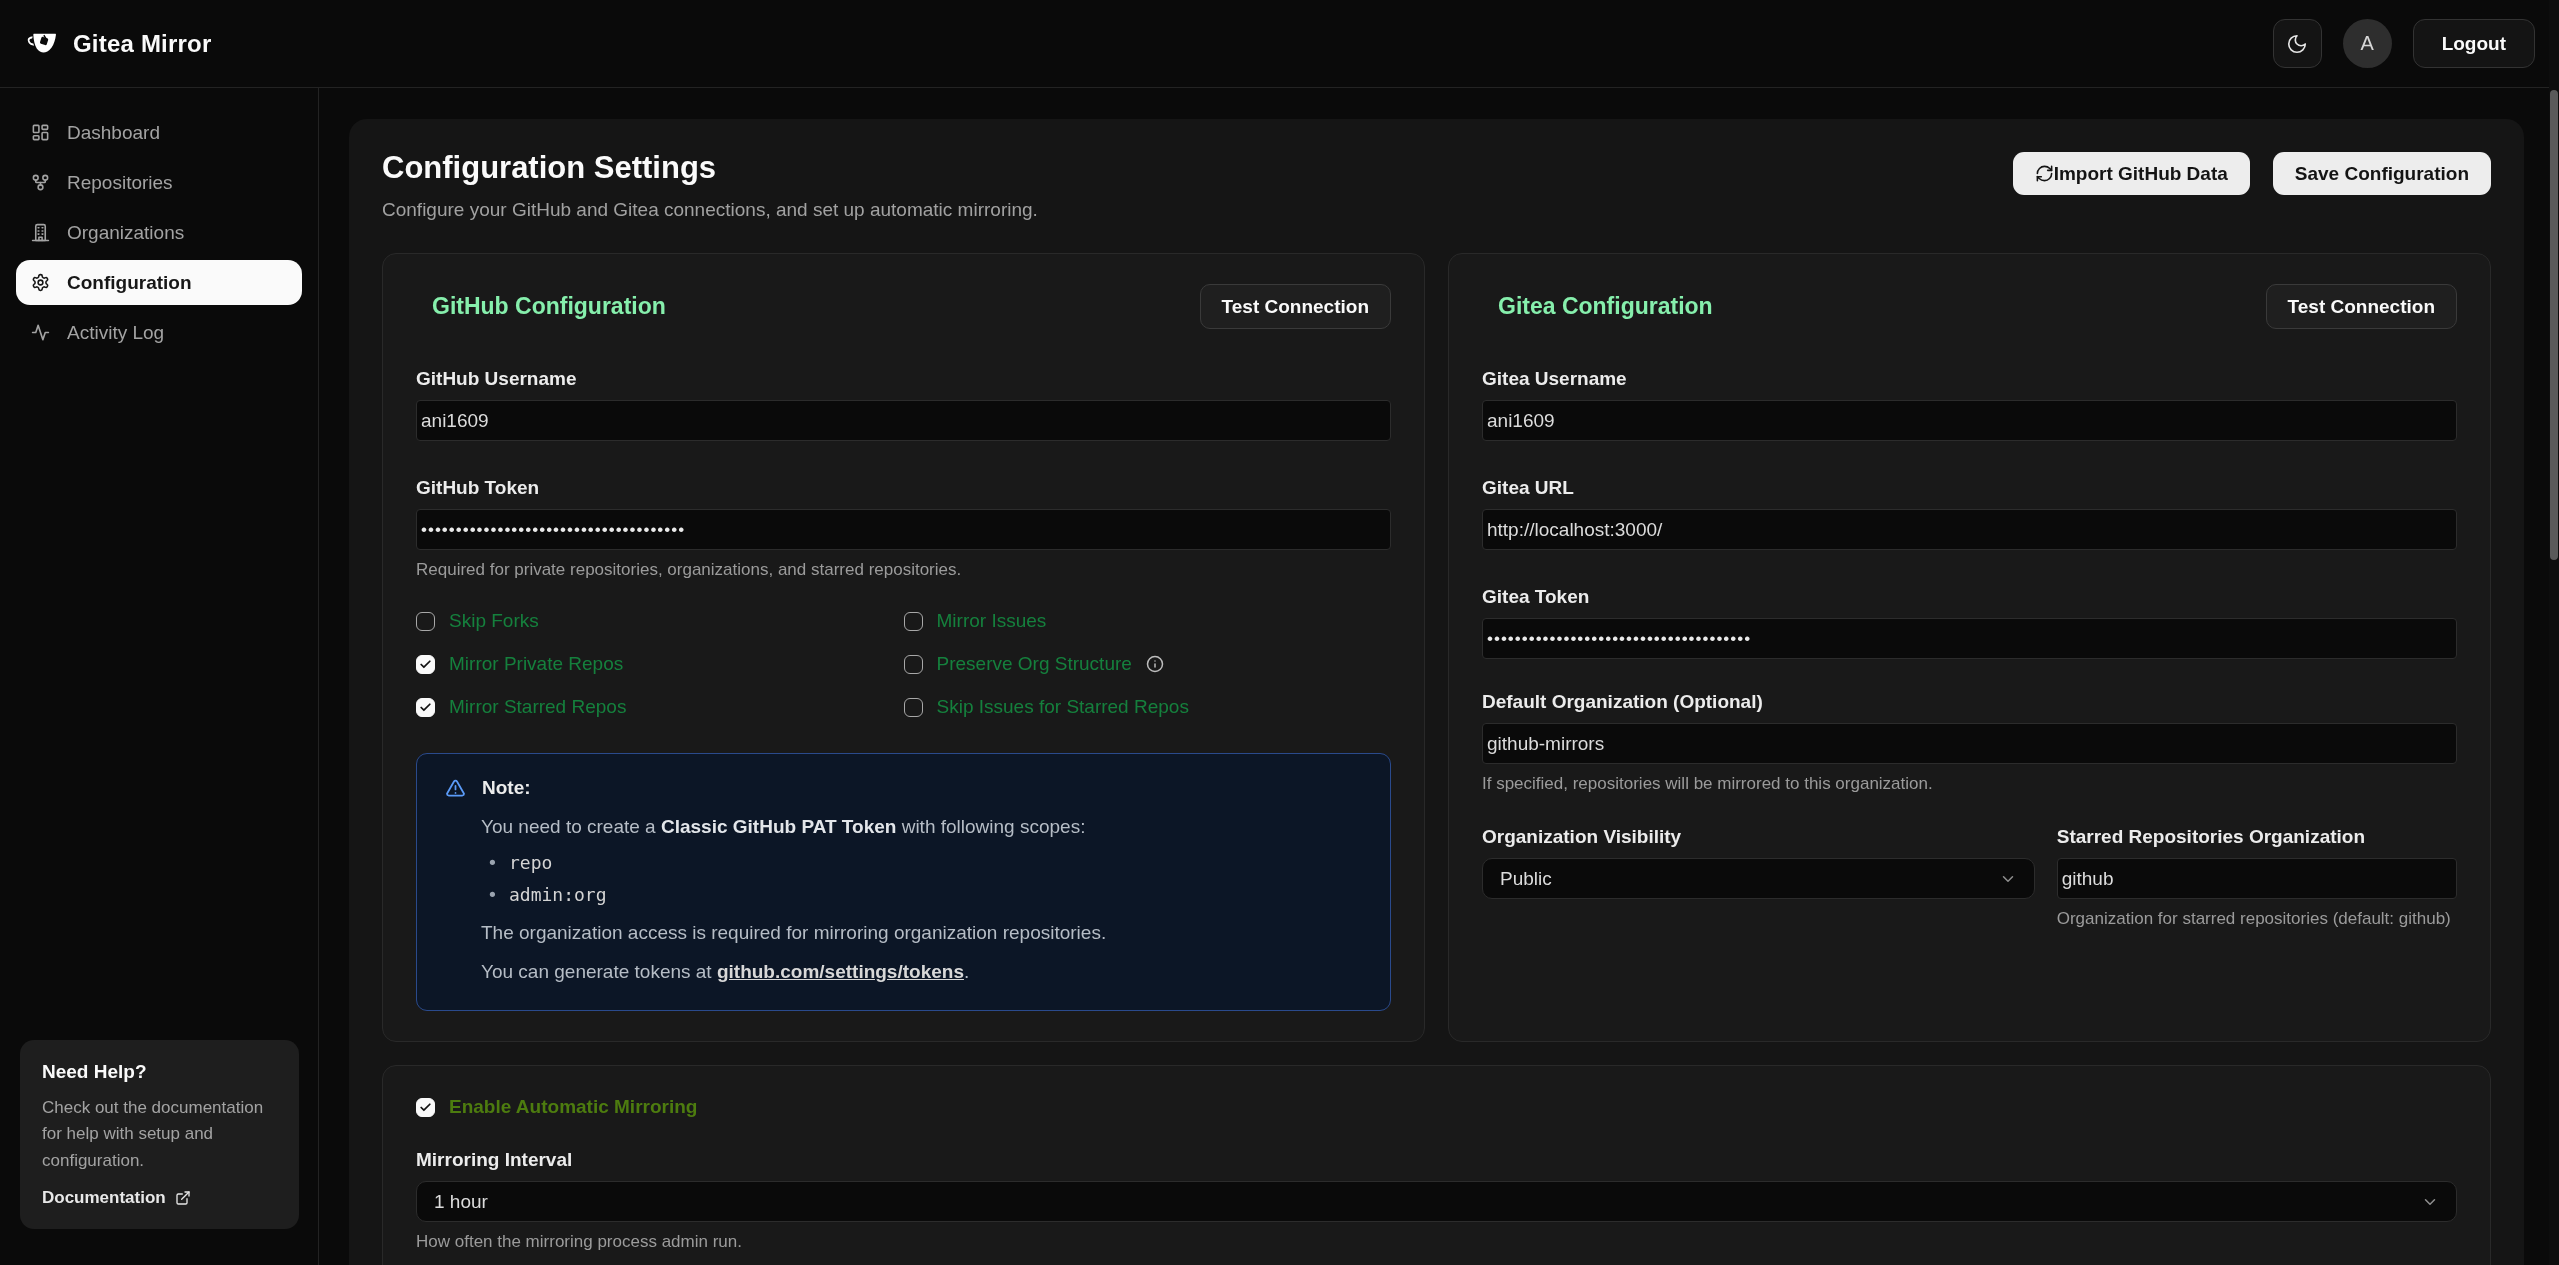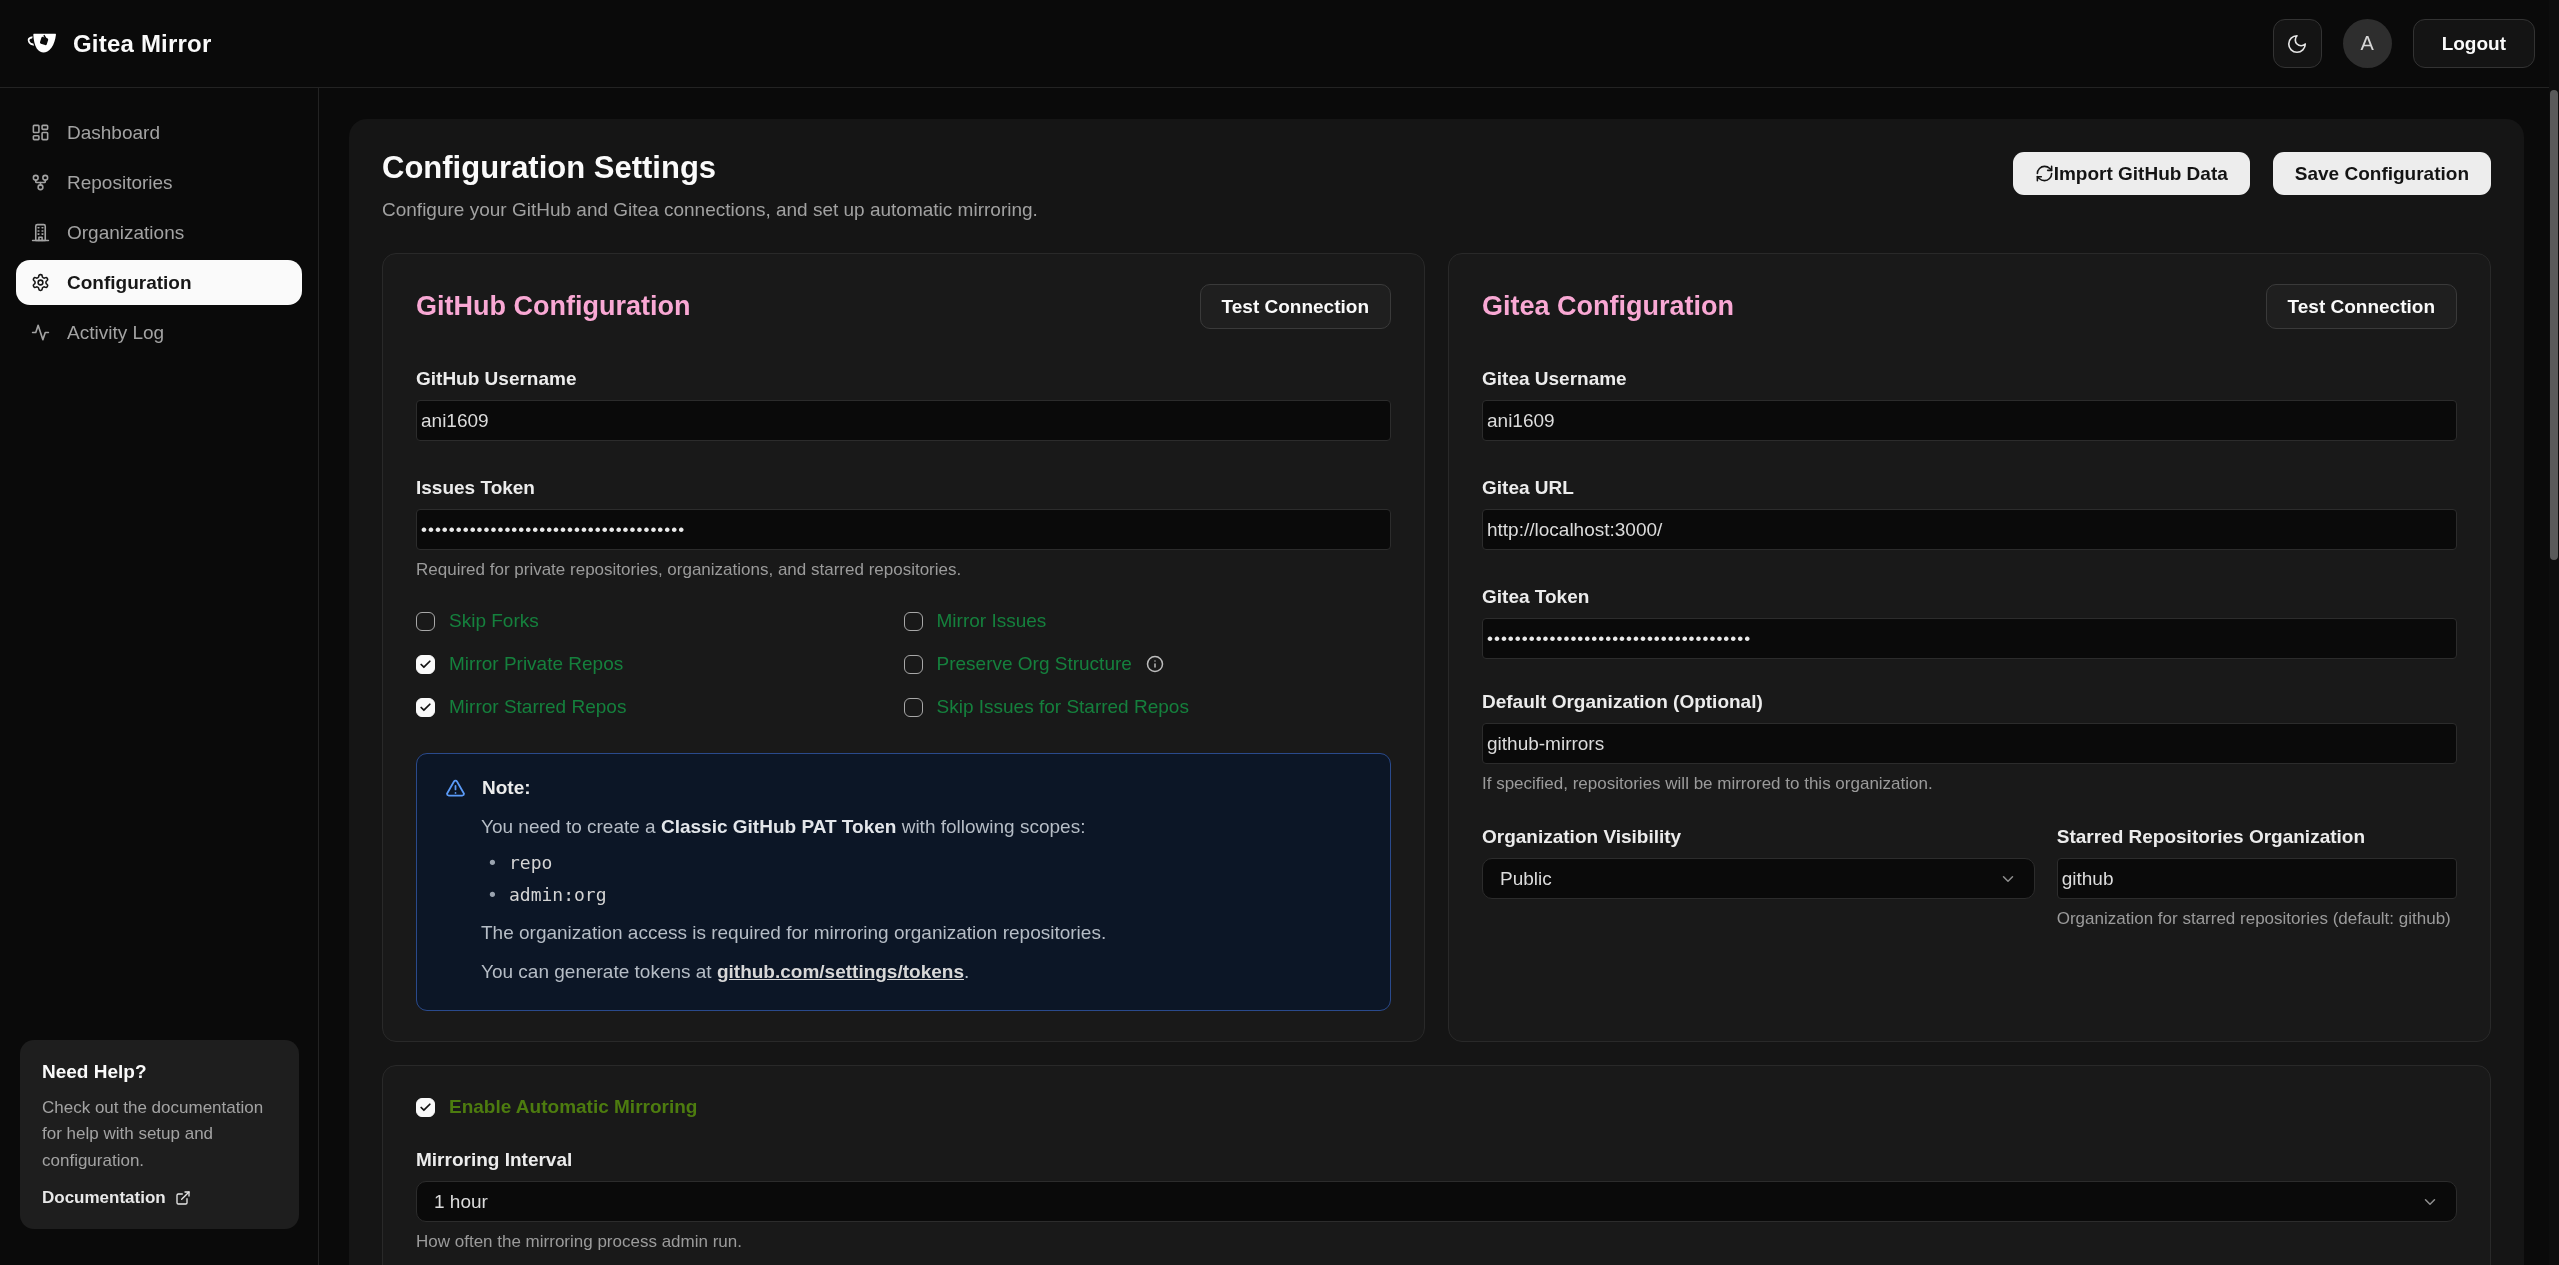--- a/index.html
+++ b/index.html
@@ -74,21 +74,21 @@
     display:flex; align-items:center; cursor:pointer;
     font-family:"Liberation Sans", sans-serif;
   }
 
   .cards-row { display:grid; grid-template-columns:1fr 1fr; gap:23px; margin-top:32px; align-items:stretch; }
   .card {
     background:#191919; border:1px solid #292929; border-radius:14px;
     padding:30px 33px;
   }
   .card-header { display:flex; justify-content:space-between; align-items:center; margin-bottom:39px; }
-  .card-title { font-size:27px; font-weight:bold; color:#f9a8d4; }
+  .card-title { font-size:23px; font-weight:bold; color:#86efac;margin-left:16px; }
   .btn-outline {
     height:45px; padding:0 21px; border-radius:10px; border:1px solid #3a3a3a;
     background:#1f1f1f; color:#fafafa; font-size:19px; font-weight:600;
     display:flex; align-items:center; cursor:pointer;
     font-family:"Liberation Sans", sans-serif;
   }
 
   .field { margin-bottom:36px; }
   .field-label { display:block; font-size:19px; font-weight:600; color:#ececec; margin-bottom:10px; }
   .input {
@@ -291,21 +291,21 @@
             <h2 class="card-title">GitHub Configuration</h2>
             <button class="btn-outline">Test Connection</button>
           </div>
 
           <div class="field">
             <label class="field-label">GitHub Username</label>
             <input class="input" type="text" value="ani1609" style="">
           </div>
 
           <div class="field" style="margin-bottom:30px;">
-            <label class="field-label">Issues Token</label>
+            <label class="field-label">GitHub Token</label>
             <input class="input token" type="password" value="......................................" style="">
             <div class="helper">Required for private repositories, organizations, and starred repositories.</div>
           </div>
 
           <div class="cb-grid">
             <div>
               <div class="cb-row">
                 <span class="cb-box">
                   
                 </span>

